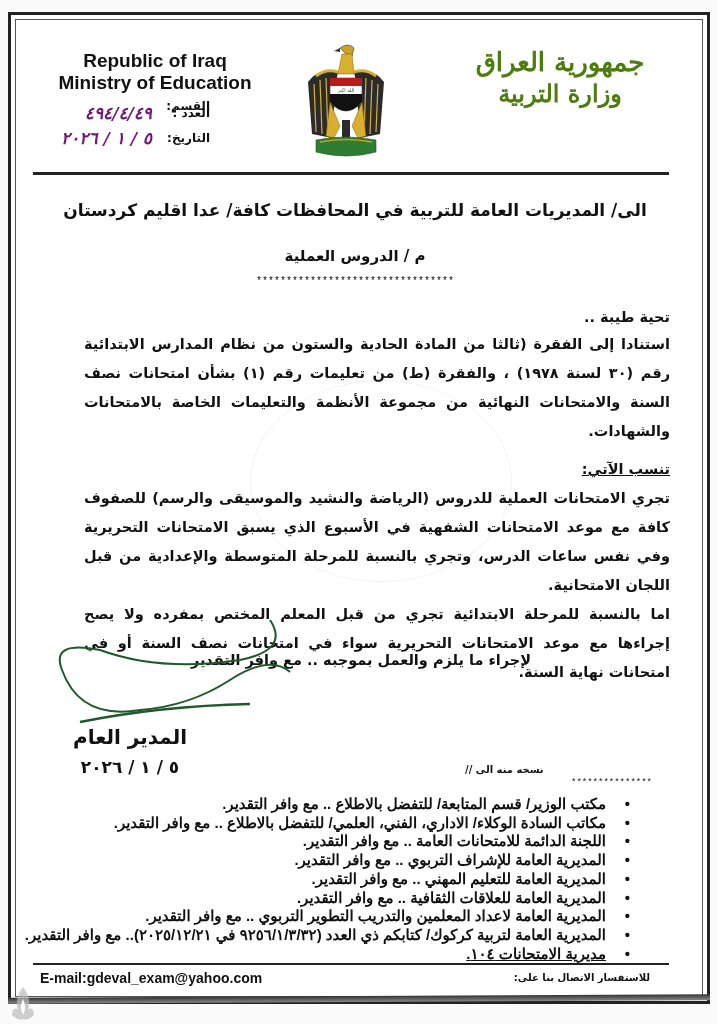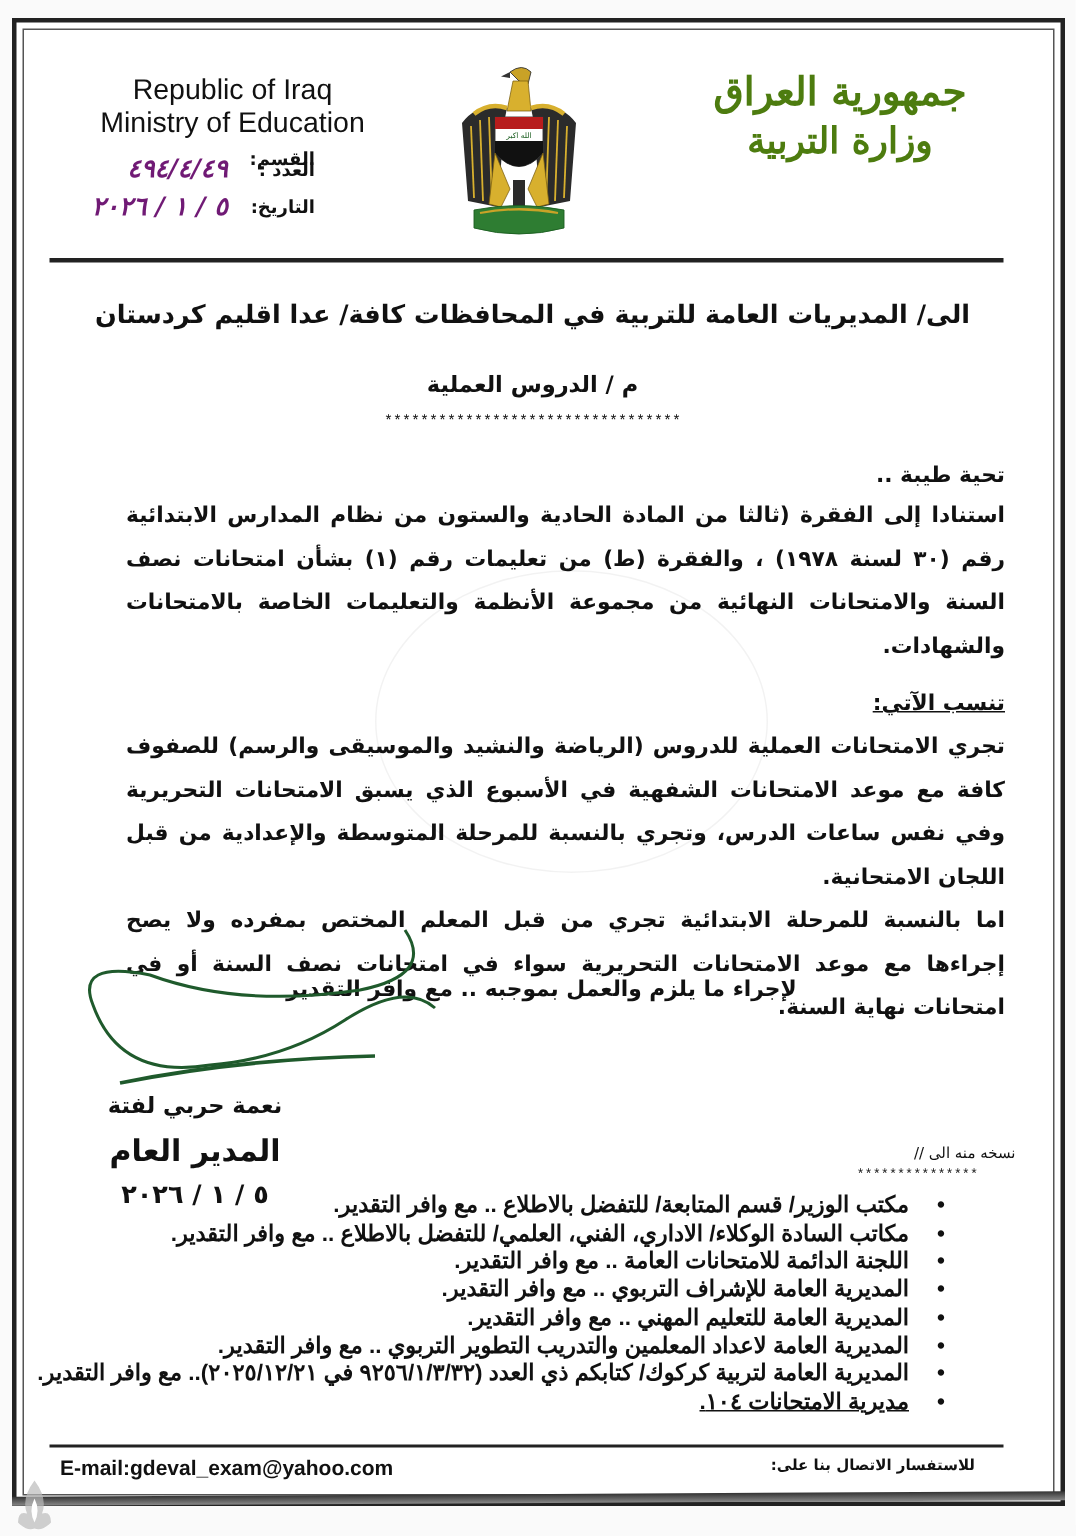--- a/index.html
+++ b/index.html
@@ -15,21 +15,21 @@
     position: absolute; left: 4px; top: 4px; right: 4px; bottom: 4px;
     border: 1px solid #555;
   }
   .bottom-band {
     position: absolute; left: 8px; top: 996px; width: 702px; height: 6px;
     background: linear-gradient(#333, #888); transform: skewY(-0.3deg);
   }
   
   .en-head {
     position: absolute; left: 50px; top: 50px; width: 210px; text-align: center;
-    font-family: "Liberation Sans", sans-serif; font-weight: normal; font-size: 19px; line-height: 22px; color: #111;
+    font-family: "Liberation Sans", sans-serif; font-weight: bold; font-size: 19px; line-height: 22px; color: #111;
   }
   .ref-block { position: absolute; left: 50px; top: 95px; width: 160px; direction: rtl; }
   .ref-row { display: flex; align-items: center; height: 21px; font-size: 12px; font-weight: bold; }
   .ref-label { width: 50px; text-align: right; }
   .ref-val {
     font-family: "DejaVu Serif", serif; font-size: 17px; color: #701a75; font-style: italic;
     padding-right: 8px; letter-spacing: 1px;
   }
   .emblem { position: absolute; left: 306px; top: 42px; width: 80px; height: 122px; }
   .ar-head {
@@ -66,22 +66,22 @@
   .signature-svg { position: absolute; left: 40px; top: 610px; width: 260px; height: 120px; }
   .signatory {
     position: absolute; left: 55px; top: 722px; width: 150px; text-align: center; direction: rtl;
     font-weight: bold;
   }
   .signatory .name { font-size: 15px; line-height: 30px; }
   .signatory .title { font-size: 20px; line-height: 30px; }
   .signatory .date { font-size: 17px; line-height: 30px; font-family: "DejaVu Sans", sans-serif; }
 
   .cc-head {
-    position: absolute; left: 495px; top: 764px; width: 182px; direction: rtl; text-align: right;
-    font-size: 10px; font-weight: normal;
+    position: absolute; left: 465px; top: 764px; width: 182px; direction: rtl; text-align: left;
+    font-size: 10px; font-weight: bold;
   }
   .cc-stars { position: absolute; left: 548px; top: 778px; width: 104px; text-align: right; font-size: 9px; font-family: "Liberation Mono", monospace; }
   .cc-list {
     position: absolute; left: 100px; top: 795px; width: 512px; direction: rtl; margin: 0; padding: 0; list-style: none;
     font-family: "Liberation Sans", sans-serif; font-size: 15px; font-weight: bold; line-height: 18.7px;
   }
   .cc-list li { position: relative; padding-right: 6px; white-space: nowrap; }
   .cc-list li::before { content: "\2022"; position: absolute; right: -18px; }
   .foot-rule { position: absolute; left: 33px; top: 963px; width: 636px; height: 2px; background: #222; }
   .email {
@@ -175,33 +175,33 @@
 <div class="body-text para2">تجري الامتحانات العملية للدروس (الرياضة والنشيد والموسيقى والرسم) للصفوف كافة مع موعد الامتحانات الشفهية في الأسبوع الذي يسبق الامتحانات التحريرية وفي نفس ساعات الدرس، وتجري بالنسبة للمرحلة المتوسطة والإعدادية من قبل اللجان الامتحانية.</div>
 <div class="body-text para3">اما بالنسبة للمرحلة الابتدائية تجري من قبل المعلم المختص بمفرده ولا يصح إجراءها مع موعد الامتحانات التحريرية سواء في امتحانات نصف السنة أو في امتحانات نهاية السنة.</div>
 <div class="closing">لإجراء ما يلزم والعمل بموجبه .. مع وافر التقدير</div>
 
 <svg class="signature-svg" viewBox="0 0 260 120">
   <path d="M230 10 Q250 40 200 50 Q120 62 60 40 Q10 30 22 60 Q40 110 100 100 Q150 96 190 70 Q230 44 250 62" fill="none" stroke="#1f5a2c" stroke-width="2"></path>
   <path d="M40 112 Q120 96 210 94" fill="none" stroke="#1f5a2c" stroke-width="2.5"></path>
 </svg>
 
 <div class="signatory">
-  <div class="name">نعمة حربي لفتة</div>
   <div class="title">المدير العام</div>
   <div class="date">٥ / ١ / ٢٠٢٦</div>
 </div>
 
 <div class="cc-head">نسخه منه الى //</div>
 <div class="cc-stars">***************</div>
 <ul class="cc-list">
   <li>مكتب الوزير/ قسم المتابعة/ للتفضل بالاطلاع .. مع وافر التقدير.</li>
   <li>مكاتب السادة الوكلاء/ الاداري، الفني، العلمي/ للتفضل بالاطلاع .. مع وافر التقدير.</li>
   <li>اللجنة الدائمة للامتحانات العامة .. مع وافر التقدير.</li>
   <li>المديرية العامة للإشراف التربوي .. مع وافر التقدير.</li>
   <li>المديرية العامة للتعليم المهني .. مع وافر التقدير.</li>
+  <li>المديرية العامة للعلاقات الثقافية .. مع وافر التقدير.</li>
   <li>المديرية العامة لاعداد المعلمين والتدريب التطوير التربوي .. مع وافر التقدير.</li>
   <li>المديرية العامة لتربية كركوك/ كتابكم ذي العدد (٩٢٥٦/١/٣/٣٢ في ٢٠٢٥/١٢/٢١).. مع وافر التقدير.</li>
   <li style="text-decoration:underline;">مديرية الامتحانات ١٠٤.</li>
 </ul>
 
 <div class="foot-rule"></div>
 <div class="email">E-mail:gdeval_exam@yahoo.com</div>
 <div class="contact">للاستفسار الاتصال بنا على:</div>
 
 <svg class="watermark" viewBox="0 0 30 36">

